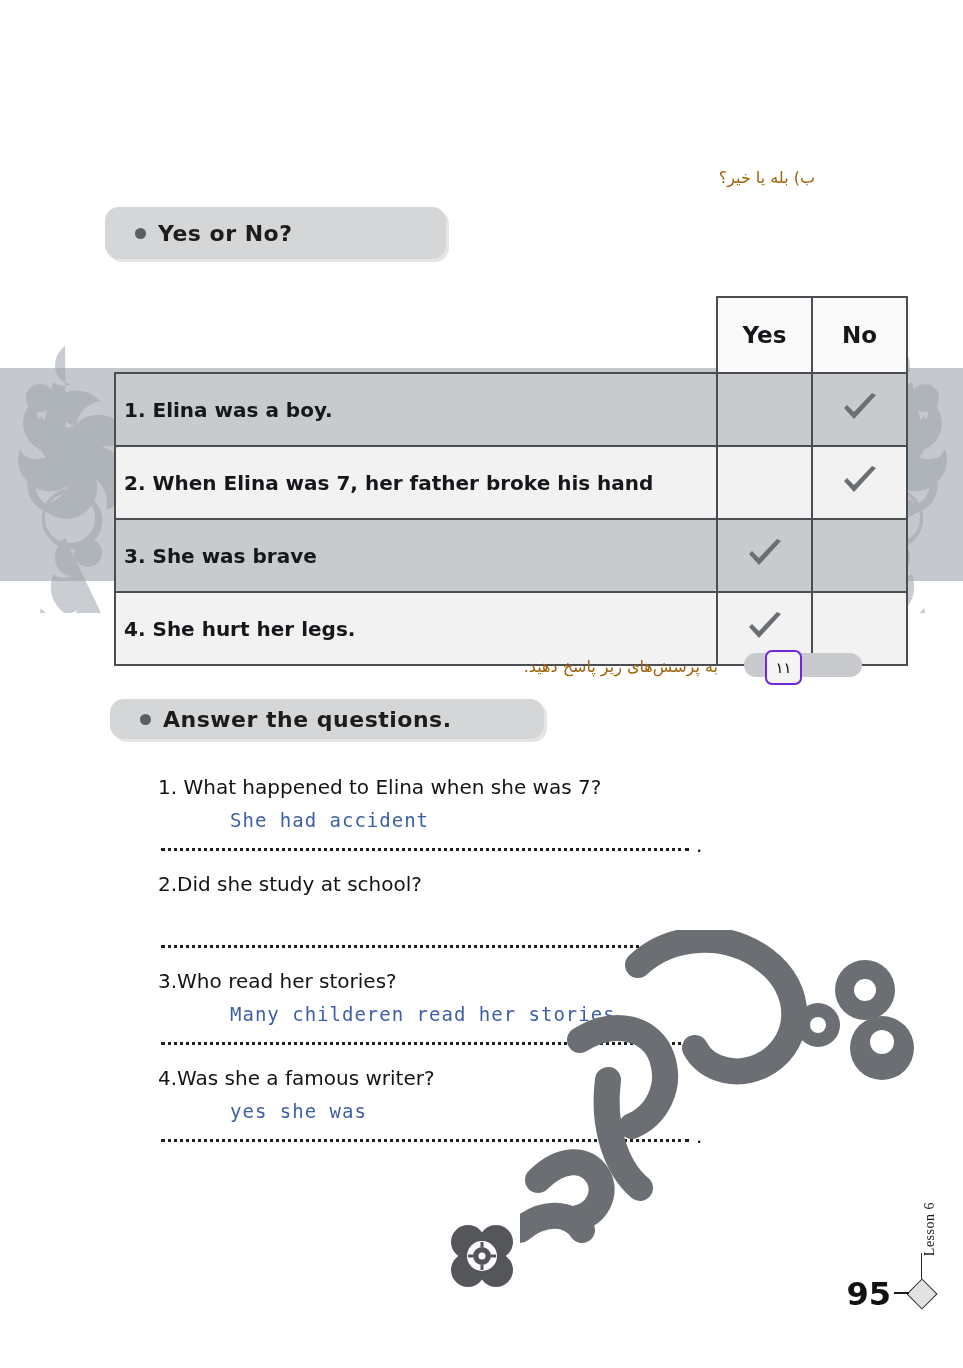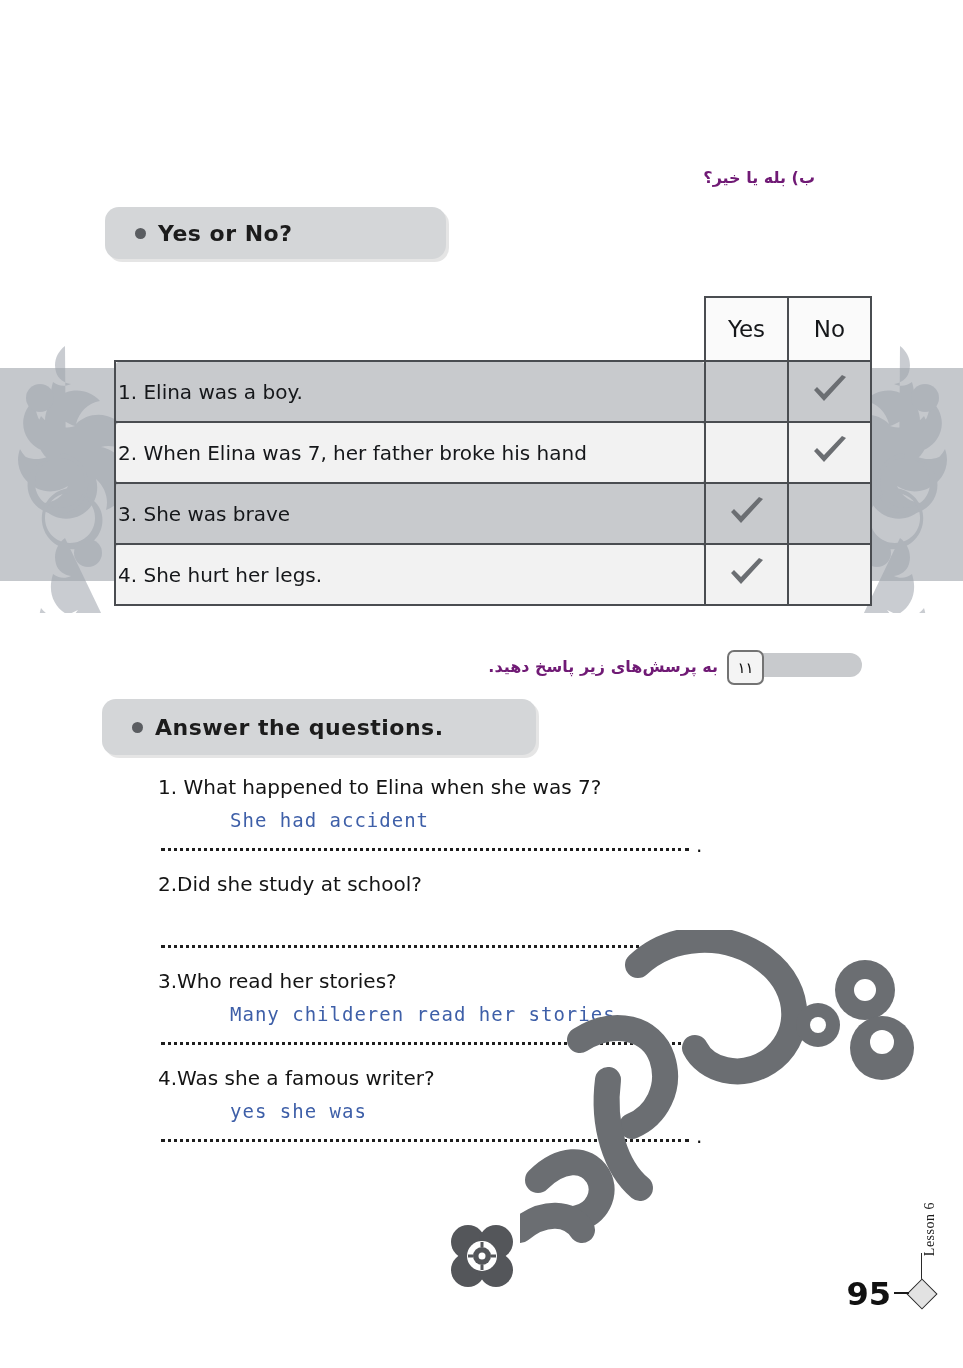--- a/index.html
+++ b/index.html
@@ -19,22 +19,21 @@
   }
   .orn{position:absolute;top:338px;height:275px;width:110px;opacity:.55;}
   .orn-left{left:10px;}
   .orn-right{right:8px;}
   .orn svg{width:100%;height:100%;display:block;}
 
   
   .fa{
     direction:rtl;unicode-bidi:bidi-override;
     font-family:"DejaVu Sans", sans-serif;
-    color:#701a75;
-    font-weight:bold;
+    color:#a16207;
   }
   .fa-top{
     position:absolute;right:148px;top:168px;
     font-size:16px;letter-spacing:0px;
   }
 
   
   .pill{
     position:absolute;
     background:#d4d6d8;
@@ -47,31 +46,32 @@
   }
   .pill .dot{
     width:11px;height:11px;border-radius:50%;
     background:#5a5d61;margin-right:12px;flex:none;
   }
   .pill .txt{
     font-family:"DejaVu Sans", sans-serif;
     font-size:22px;font-weight:bold;letter-spacing:.5px;
   }
   #pill-yesno{left:105px;top:207px;width:285px;height:52px;}
-  #pill-answer{left:102px;top:699px;width:378px;height:56px;}
+  #pill-answer{left:110px;top:699px;width:378px;height:40px;}
 
   
   .tbl{
     position:absolute;left:114px;top:296px;
     border-collapse:collapse;
     font-family:"DejaVu Sans", sans-serif;
   }
   .tbl td,.tbl th{
     border:2.5px solid #4a4d51;
-    padding:2px;
+    padding:8px;
+    font-weight:bold;
   }
   .hdr-spacer{border:none !important;background:transparent;}
   .hdr-cell{
     width:77px;height:58px;
     background:#fafafa;
     text-align:center;vertical-align:middle;
     font-size:23px;font-weight:normal;color:#15171a;
   }
   .stmt{
     width:584px;height:55px;
@@ -91,23 +91,23 @@
   }
   .check svg{display:block;width:100%;height:100%;}
 
   
   .sec-bar{
     position:absolute;left:744px;top:653px;
     width:118px;height:24px;border-radius:12px;
     background:#c8cacd;
   }
   .sec-badge{
-    position:absolute;left:727px;top:650px;
+    position:absolute;left:765px;top:650px;
     width:33px;height:31px;border-radius:7px;
-    background:#f4f4f4;border:2px solid #737373;
+    background:#f4f4f4;border:2px solid #6d28d9;
     display:flex;align-items:center;justify-content:center;
     font-family:"DejaVu Sans", sans-serif;font-size:15px;color:#111;
   }
   .sec-fa{
     position:absolute;right:245px;top:657px;font-size:16px;
   }
 
   
   .qa{position:absolute;left:158px;top:775px;width:545px;}
   .q{

